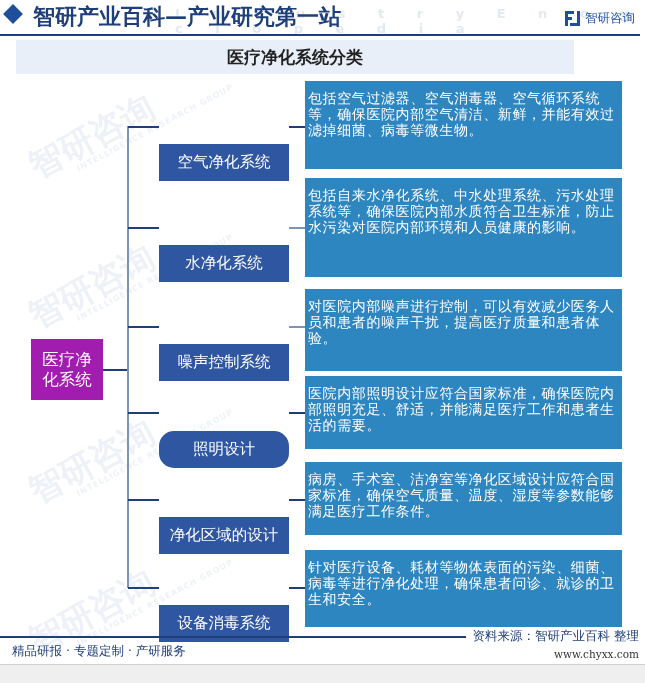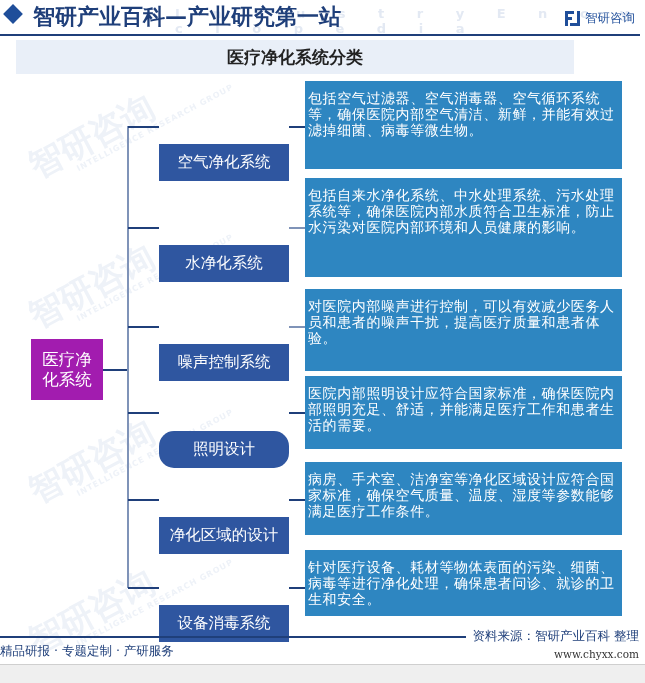--- a/index.html
+++ b/index.html
@@ -69,21 +69,21 @@
 
   
   .wm {
     position: absolute; color: #eef2f8; font-size: 34px; font-weight: bold;
     transform: rotate(-28deg); white-space: nowrap; pointer-events: none;
   }
   .wm-sub { font-size: 8px; letter-spacing: 1px; display: block; margin-left: 40px; margin-top: -6px; }
 
   
   .foot-rule { left: 0; top: 636px; width: 466px; height: 1.5px; background: #1f3f7a; }
-  .foot-left { left: 0; top: 643px; font-size: 12.5px; color: #1f3f7a; }
+  .foot-left { left: 0; top: 643px; font-size: 12.5px; color: #1f3f7a; padding-left: 12px; }
   .foot-src { right: 6px; top: 628px; font-size: 12.5px; color: #1f3f7a; }
   .foot-url { right: 6px; top: 648px; font-size: 10.5px; color: #333; font-family: "DejaVu Serif", "Liberation Serif", serif; }
   .foot-band { left: 0; top: 664px; width: 645px; height: 19px; background: #efefef; border-top: 1px solid #cfcfcf; }
 </style>
 </head>
 <body>
 
 <div class="wm" style="left:20px; top:95px;"><span>智研咨询</span><span class="wm-sub">INTELLIGENCE RESEARCH GROUP</span></div>
 <div class="wm" style="left:20px; top:245px;"><span>智研咨询</span><span class="wm-sub">INTELLIGENCE RESEARCH GROUP</span></div>
 <div class="wm" style="left:20px; top:420px;"><span>智研咨询</span><span class="wm-sub">INTELLIGENCE RESEARCH GROUP</span></div>
@@ -129,19 +129,19 @@
 <div class="branch" style="top:308px;">噪声控制系统</div>
 <div class="branch" style="top:395px;border-radius:15px;">照明设计</div>
 <div class="branch" style="top:481px;">净化区域的设计</div>
 <div class="branch" style="top:569px;">设备消毒系统</div>
 
 <div class="desc" style="top:81px; height:88px;">包括空气过滤器、空气消毒器、空气循环系统等，确保医院内部空气清洁、新鲜，并能有效过滤掉细菌、病毒等微生物。</div>
 <div class="desc" style="top:178px; height:99px;">包括自来水净化系统、中水处理系统、污水处理系统等，确保医院内部水质符合卫生标准，防止水污染对医院内部环境和人员健康的影响。</div>
 <div class="desc" style="top:289px; height:82px;">对医院内部噪声进行控制，可以有效减少医务人员和患者的噪声干扰，提高医疗质量和患者体验。</div>
 <div class="desc" style="top:376px; height:73px;">医院内部照明设计应符合国家标准，确保医院内部照明充足、舒适，并能满足医疗工作和患者生活的需要。</div>
 <div class="desc" style="top:462px; height:73px;">病房、手术室、洁净室等净化区域设计应符合国家标准，确保空气质量、温度、湿度等参数能够满足医疗工作条件。</div>
-<div class="desc" style="top:550px; height:66px;">针对医疗设备、耗材等物体表面的污染、细菌、病毒等进行净化处理，确保患者问诊、就诊的卫生和安全。</div>
+<div class="desc" style="top:550px; height:77px;">针对医疗设备、耗材等物体表面的污染、细菌、病毒等进行净化处理，确保患者问诊、就诊的卫生和安全。</div>
 
 <div class="abs foot-rule"></div>
 <div class="abs foot-left">精品研报 · 专题定制 · 产研服务</div>
 <div class="abs foot-src">资料来源：智研产业百科 整理</div>
 <div class="abs foot-url">www.chyxx.com</div>
 <div class="abs foot-band"></div>
 
 </body></html>

